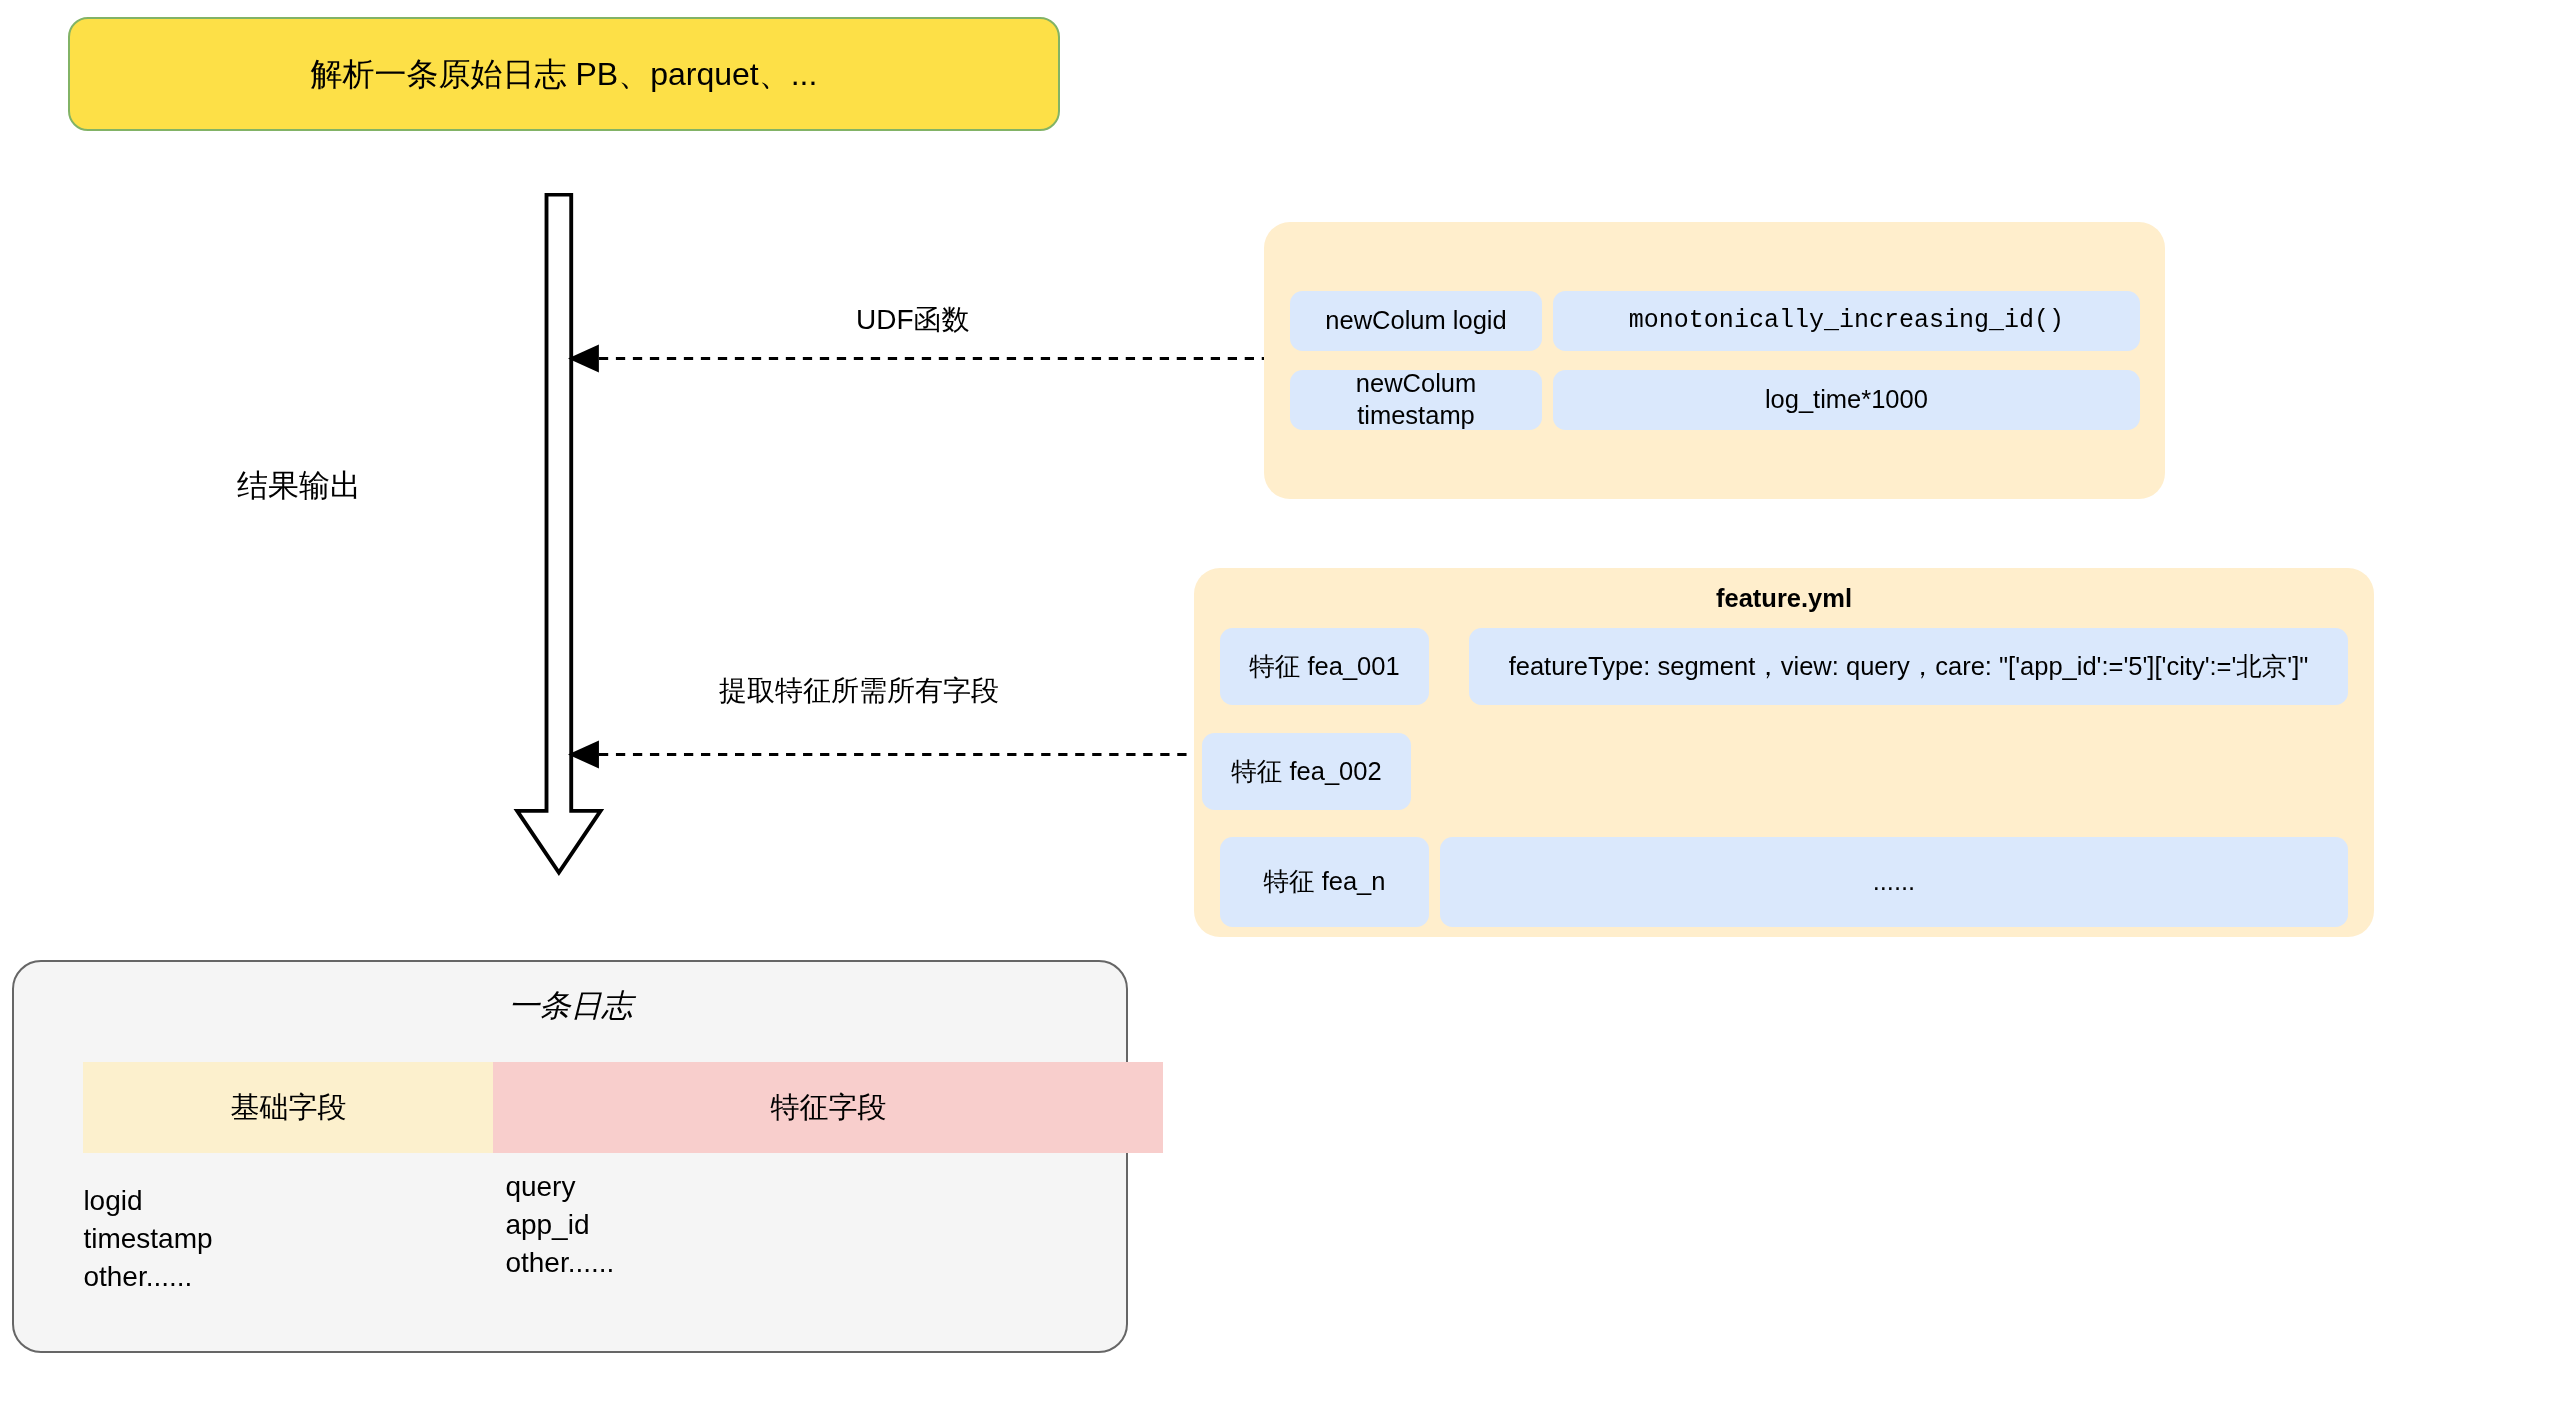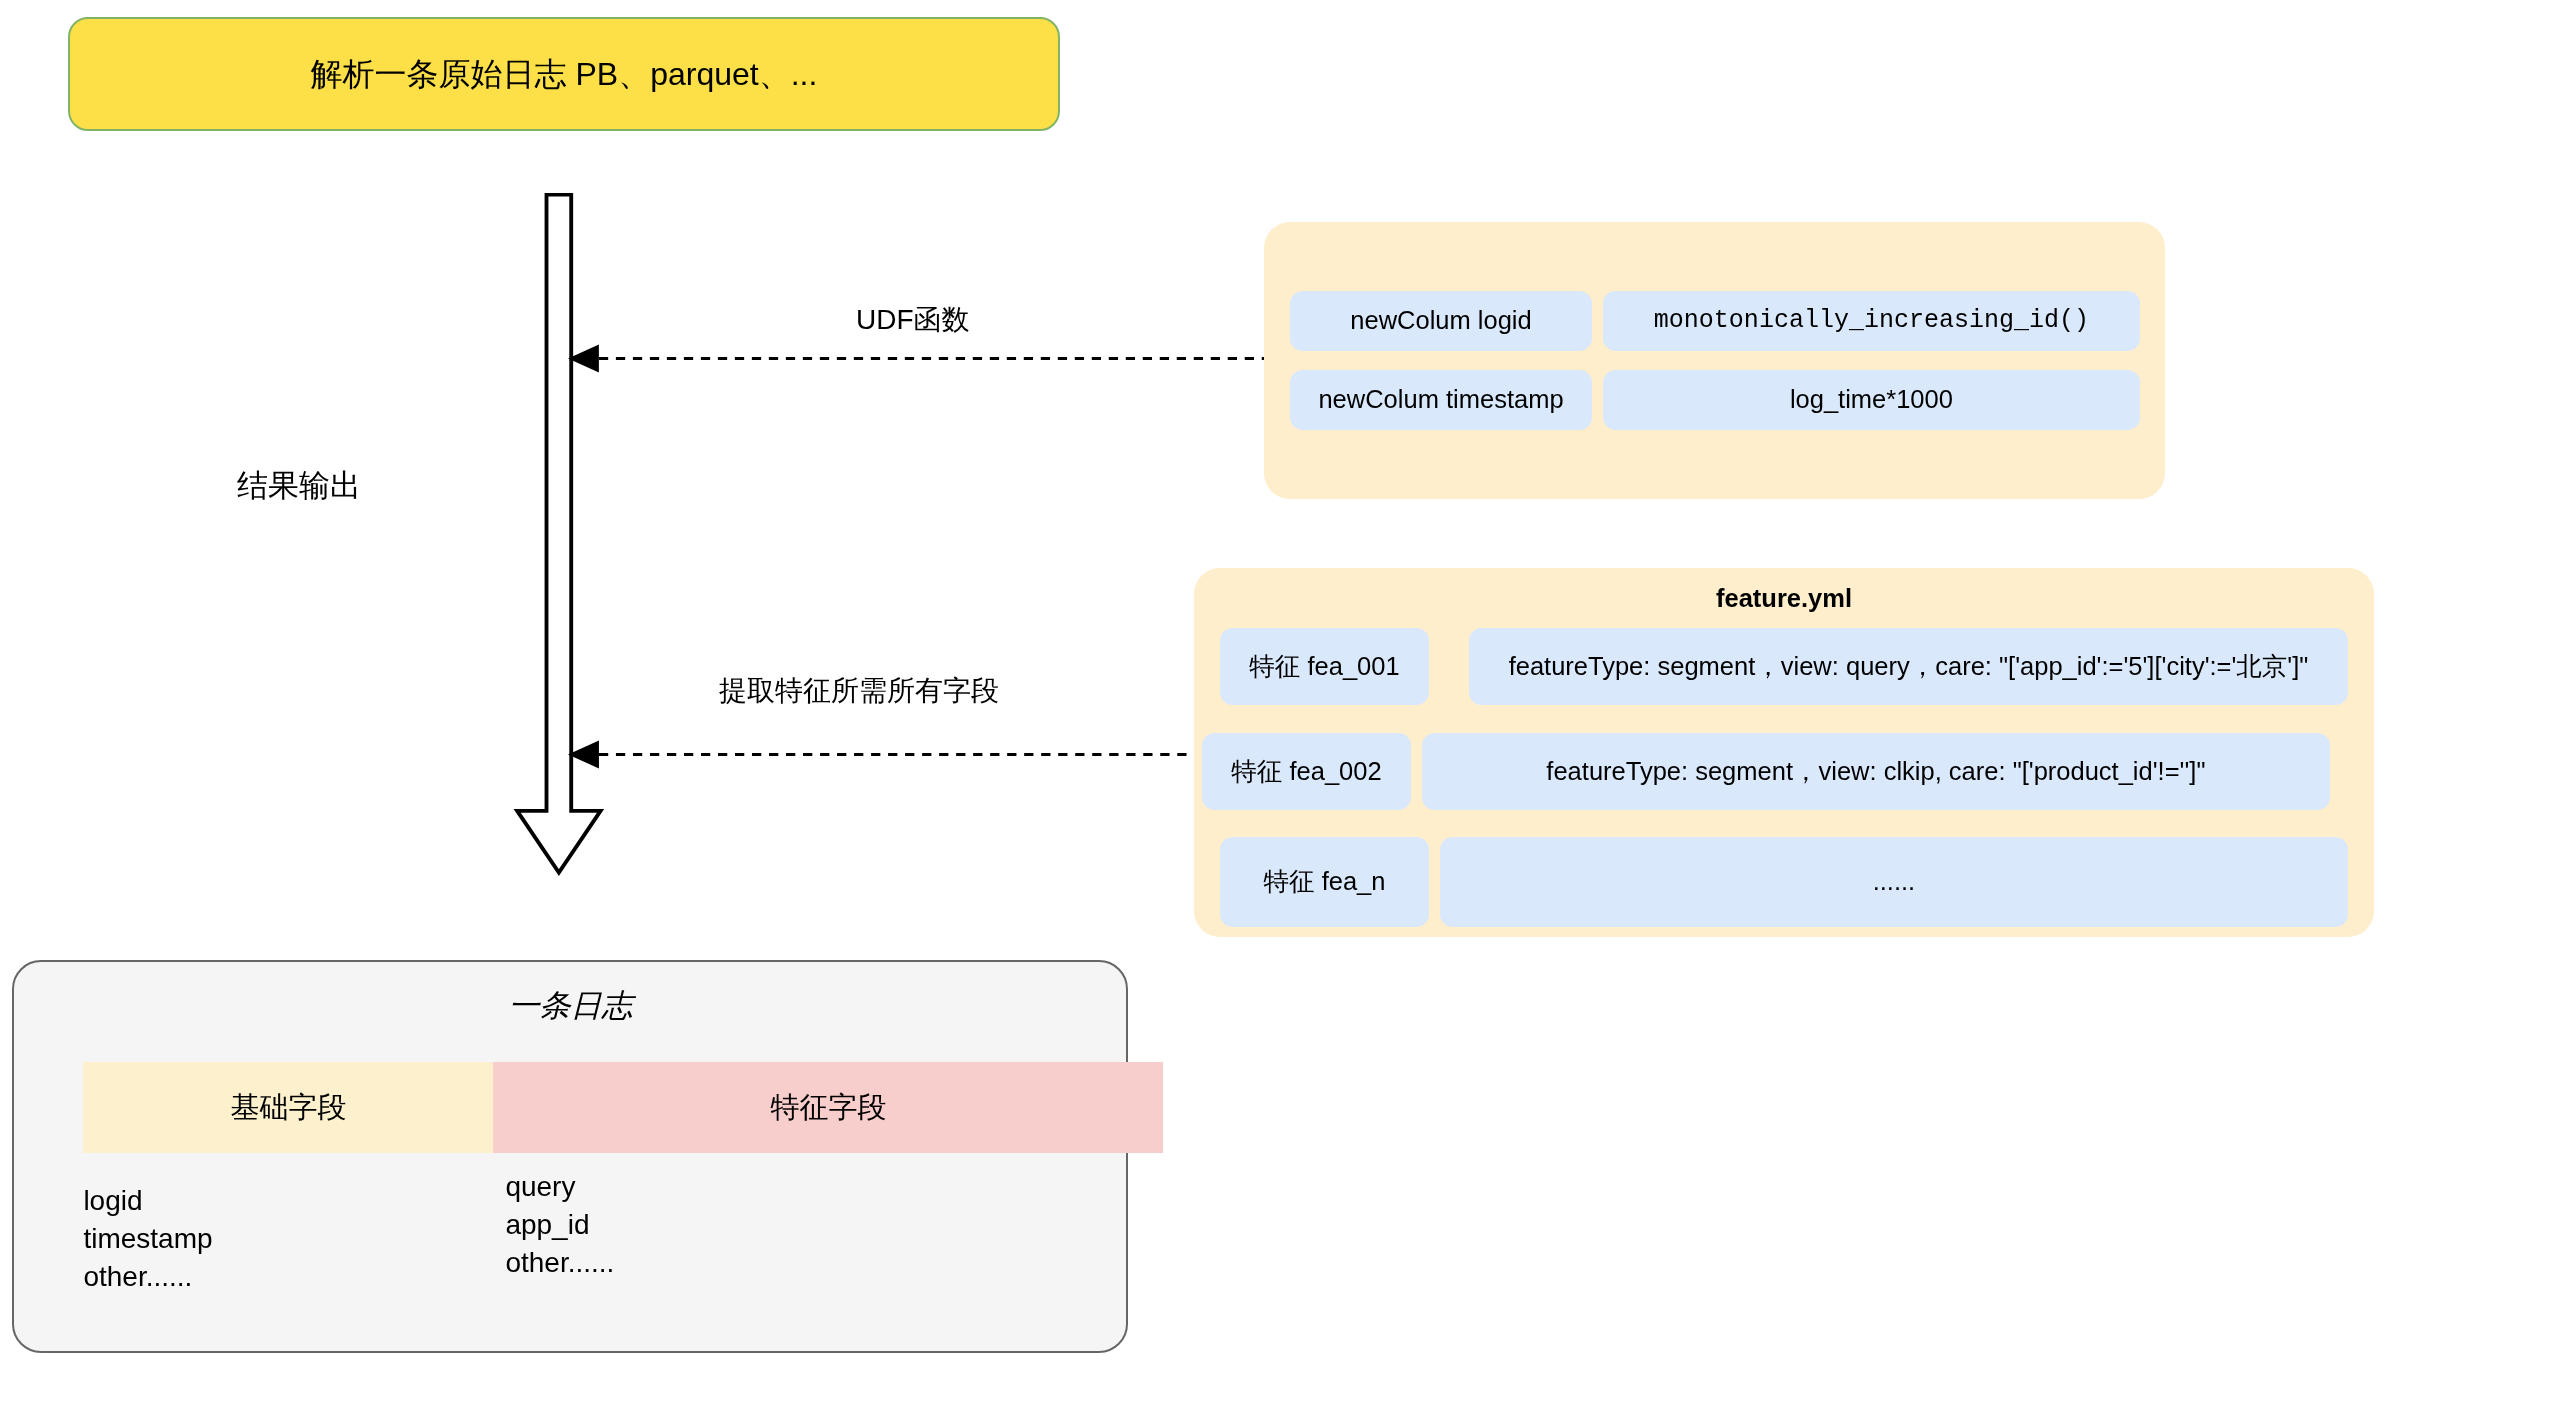--- a/index.html
+++ b/index.html
@@ -75,21 +75,21 @@
   .cell.mono {
     font-family: "Liberation Mono", "DejaVu Sans Mono", monospace;
     font-size: 25px;
   }
 
   
   #filed-panel { left: 1264px; top: 222px; width: 901px; height: 277px; }
   #filed-panel .yml-title { top: 21px; }
   #filed-row-0 { left: 26px; top: 69px; width: 850px; height: 60px; }
   #filed-row-1 { left: 26px; top: 148px; width: 850px; height: 60px; }
-  #filed-panel .cell-key { width: 302px; }
+  #filed-panel .cell-key { width: 252px; }
   #filed-panel .cell-val { flex: 1; }
 
   
   #feature-panel { left: 1194px; top: 568px; width: 1180px; height: 369px; }
   #feature-panel .yml-title { top: 15.5px; }
   #feature-row-0 { left: 26px; top: 60px; width: 1128px; height: 77px; gap: 40px; }
   #feature-row-1 { left: 8px; top: 165px; width: 1128px; height: 77px; }
   #feature-row-2 { left: 26px; top: 269px; width: 1128px; height: 90px; }
   #feature-panel .cell-key { width: 209px; }
   #feature-panel .cell-val { flex: 1; }
@@ -194,21 +194,20 @@
   <div id="feature-panel" class="abs yml-panel">
     <div class="yml-title">feature.yml</div>
 
     <div id="feature-row-0" class="yml-row">
       <div class="cell cell-key">特征 fea_001</div>
       <div class="cell cell-val">featureType: segment，view: query，care: "['app_id':='5']['city':='北京']"</div>
     </div>
 
     <div id="feature-row-1" class="yml-row">
       <div class="cell cell-key">特征 fea_002</div>
-      <div class="cell cell-val">featureType: segment，view: clkip, care: "['product_id'!='']"</div>
     </div>
 
     <div id="feature-row-2" class="yml-row">
       <div class="cell cell-key">特征 fea_n</div>
       <div class="cell cell-val">......</div>
     </div>
   </div>
 
   <div id="record-box" class="abs">
     <div id="record-title">一条日志</div>

